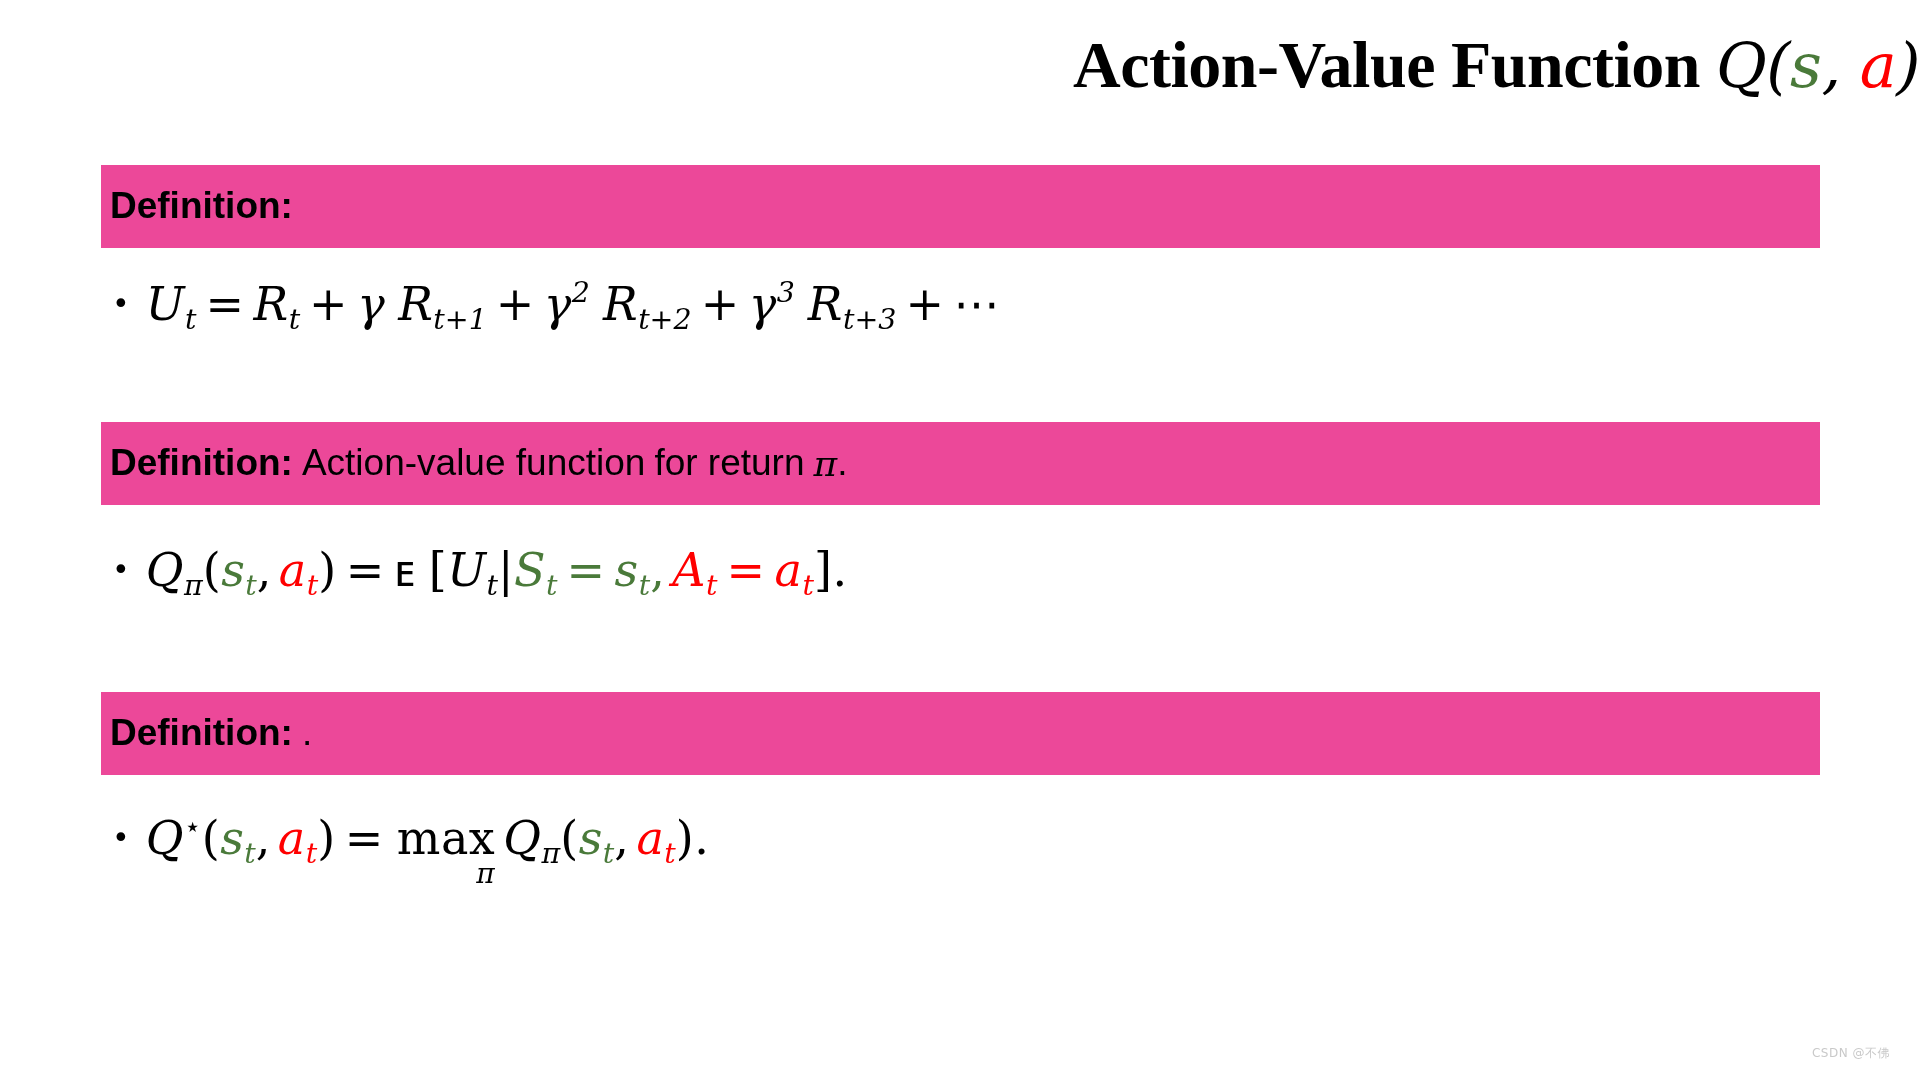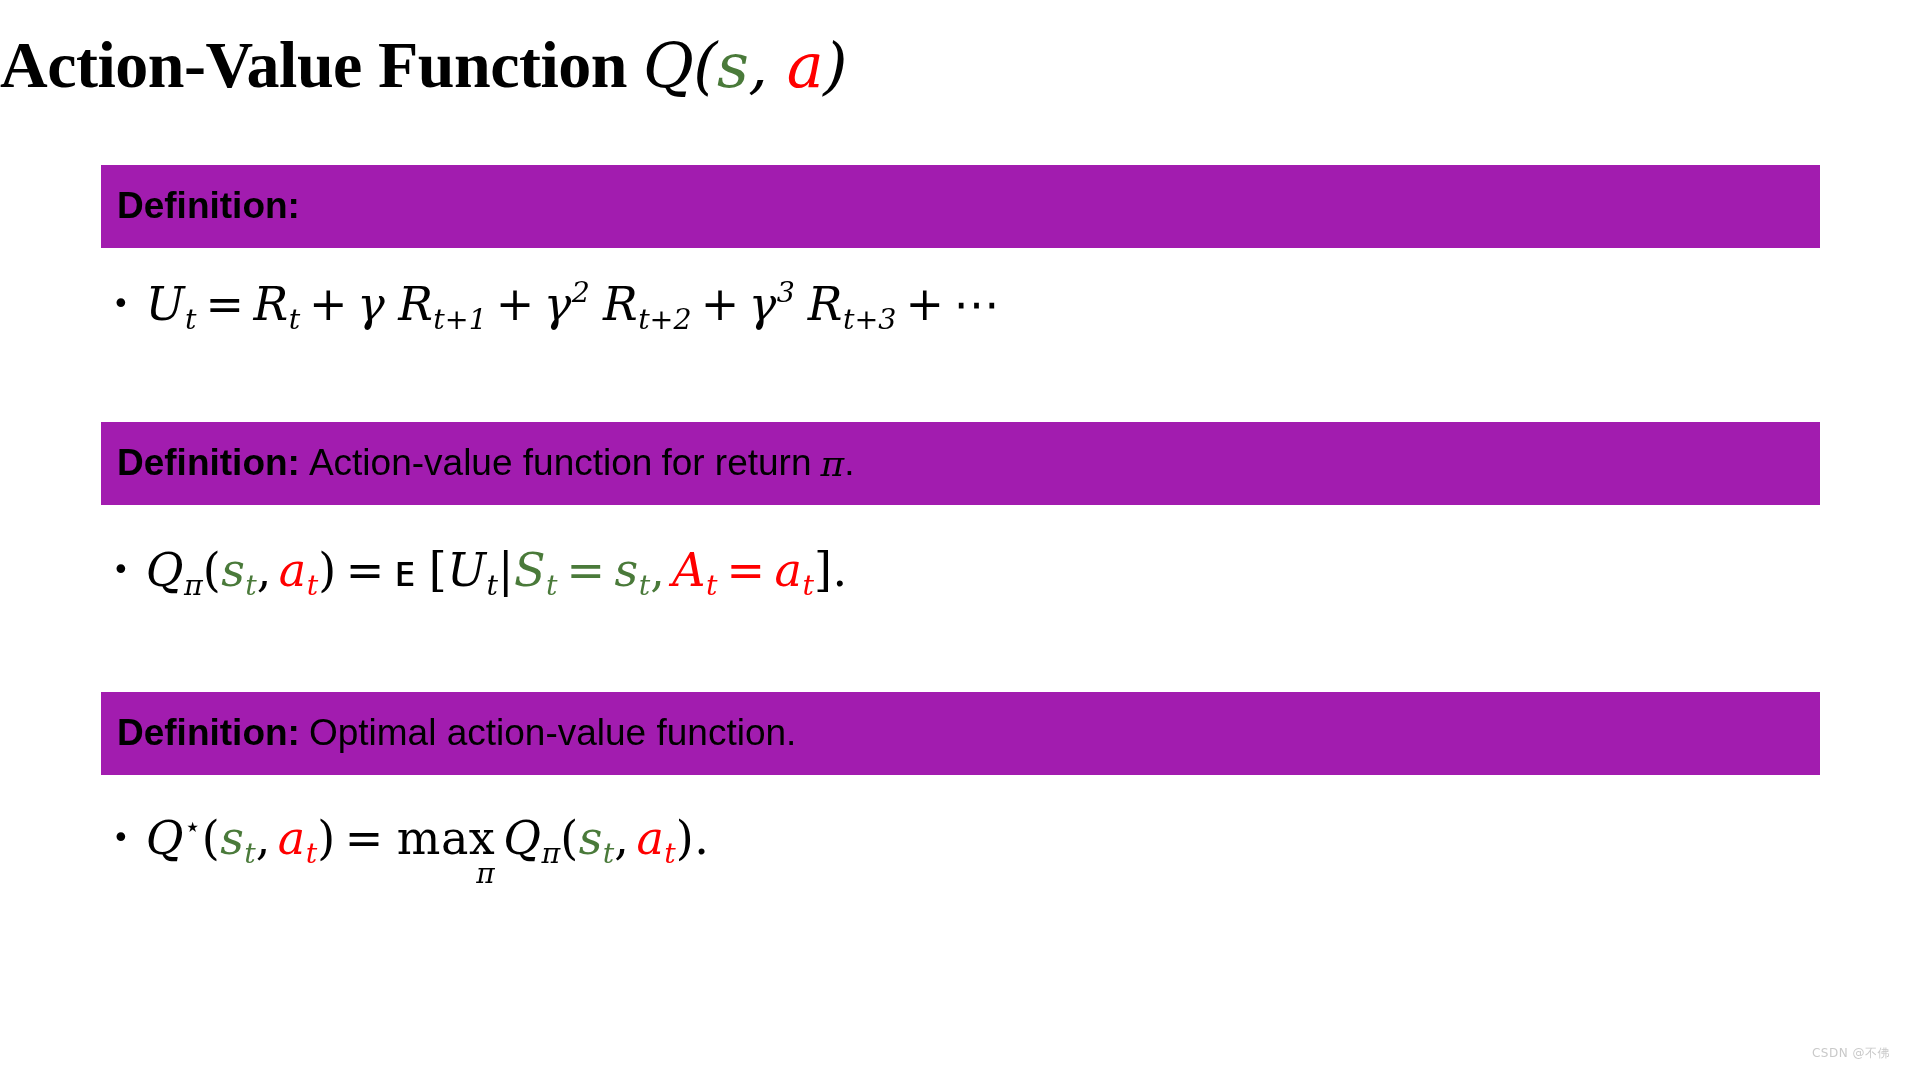--- a/index.html
+++ b/index.html
@@ -15,21 +15,21 @@
     font-family: "Liberation Sans", sans-serif;
     color: #000000;
   }
 
   
   .slide-title {
     position: absolute;
     top: 22px;
     left: 0;
     width: 1920px;
-    text-align: left;
+    text-align: right;
     font-family: "Liberation Serif", serif;
     font-weight: bold;
     font-size: 66px;
     line-height: 86px;
     letter-spacing: -0.5px;
     white-space: nowrap;
     color: #000000;
   }
   .title-math {
     font-family: "DejaVu Serif", serif;
@@ -40,25 +40,25 @@
   .g { color: #4a7a3a; }
   .r { color: #ff0000; }
   .rd { color: #c00000; }
   .punc-math { color: #000000; font-style: italic; }
 
   
   .banner {
     position: absolute;
     left: 101px;
     width: 1719px;
-    background: #a21caf;
+    background: #ec4899;
     box-sizing: border-box;
     display: flex;
     align-items: center;
-    padding-left: 16px;
+    padding-left: 9px;
     font-size: 37px;
     line-height: 1.1;
     white-space: nowrap;
   }
   .banner .lbl {
     font-weight: bold;
     color: #000000;
   }
   .banner .body {
     color: #000000;
@@ -204,21 +204,20 @@
 <div class="formula-row" id="formula-2">
   <span class="bullet">•</span>
   <span class="math">
     <span>Q</span><sub>π</sub><span class="up">(</span><span class="g">s</span><sub class="g">t</sub><span class="up">,</span><span class="thin"></span><span class="r">a</span><sub class="r">t</sub><span class="up">)</span><span class="op">=</span><span class="bbE">ᴇ</span><span class="med"></span><span class="up">[</span><span>U</span><sub>t</sub><span class="up">|</span><span class="g">S</span><sub class="g">t</sub><span class="op g">=</span><span class="g">s</span><sub class="g">t</sub><span class="up g">,</span><span class="thin"></span><span class="r">A</span><sub class="r">t</sub><span class="op r">=</span><span class="r">a</span><sub class="r">t</sub><span class="up">]</span><span class="up">.</span>
   </span>
 </div>
 
 <div class="banner" id="banner-3">
   <span class="lbl">Definition:</span>
   <span class="sp"></span>
-  <span class="body rd">Optimal action-value function</span>
     <span class="body">.</span>
 </div>
 
 <div class="formula-row" id="formula-3">
   <span class="bullet">•</span>
   <span class="math">
     <span>Q</span><span class="star">⋆</span><span class="up">(</span><span class="g">s</span><sub class="g">t</sub><span class="up">,</span><span class="thin"></span><span class="r">a</span><sub class="r">t</sub><span class="up">)</span><span class="op">=</span><span class="maxop">
         <span class="m-top">max</span>
         <span class="m-bot">π</span>
       </span><span>Q</span><sub>π</sub><span class="up">(</span><span class="g">s</span><sub class="g">t</sub><span class="up">,</span><span class="thin"></span><span class="r">a</span><sub class="r">t</sub><span class="up">)</span><span class="up">.</span>

